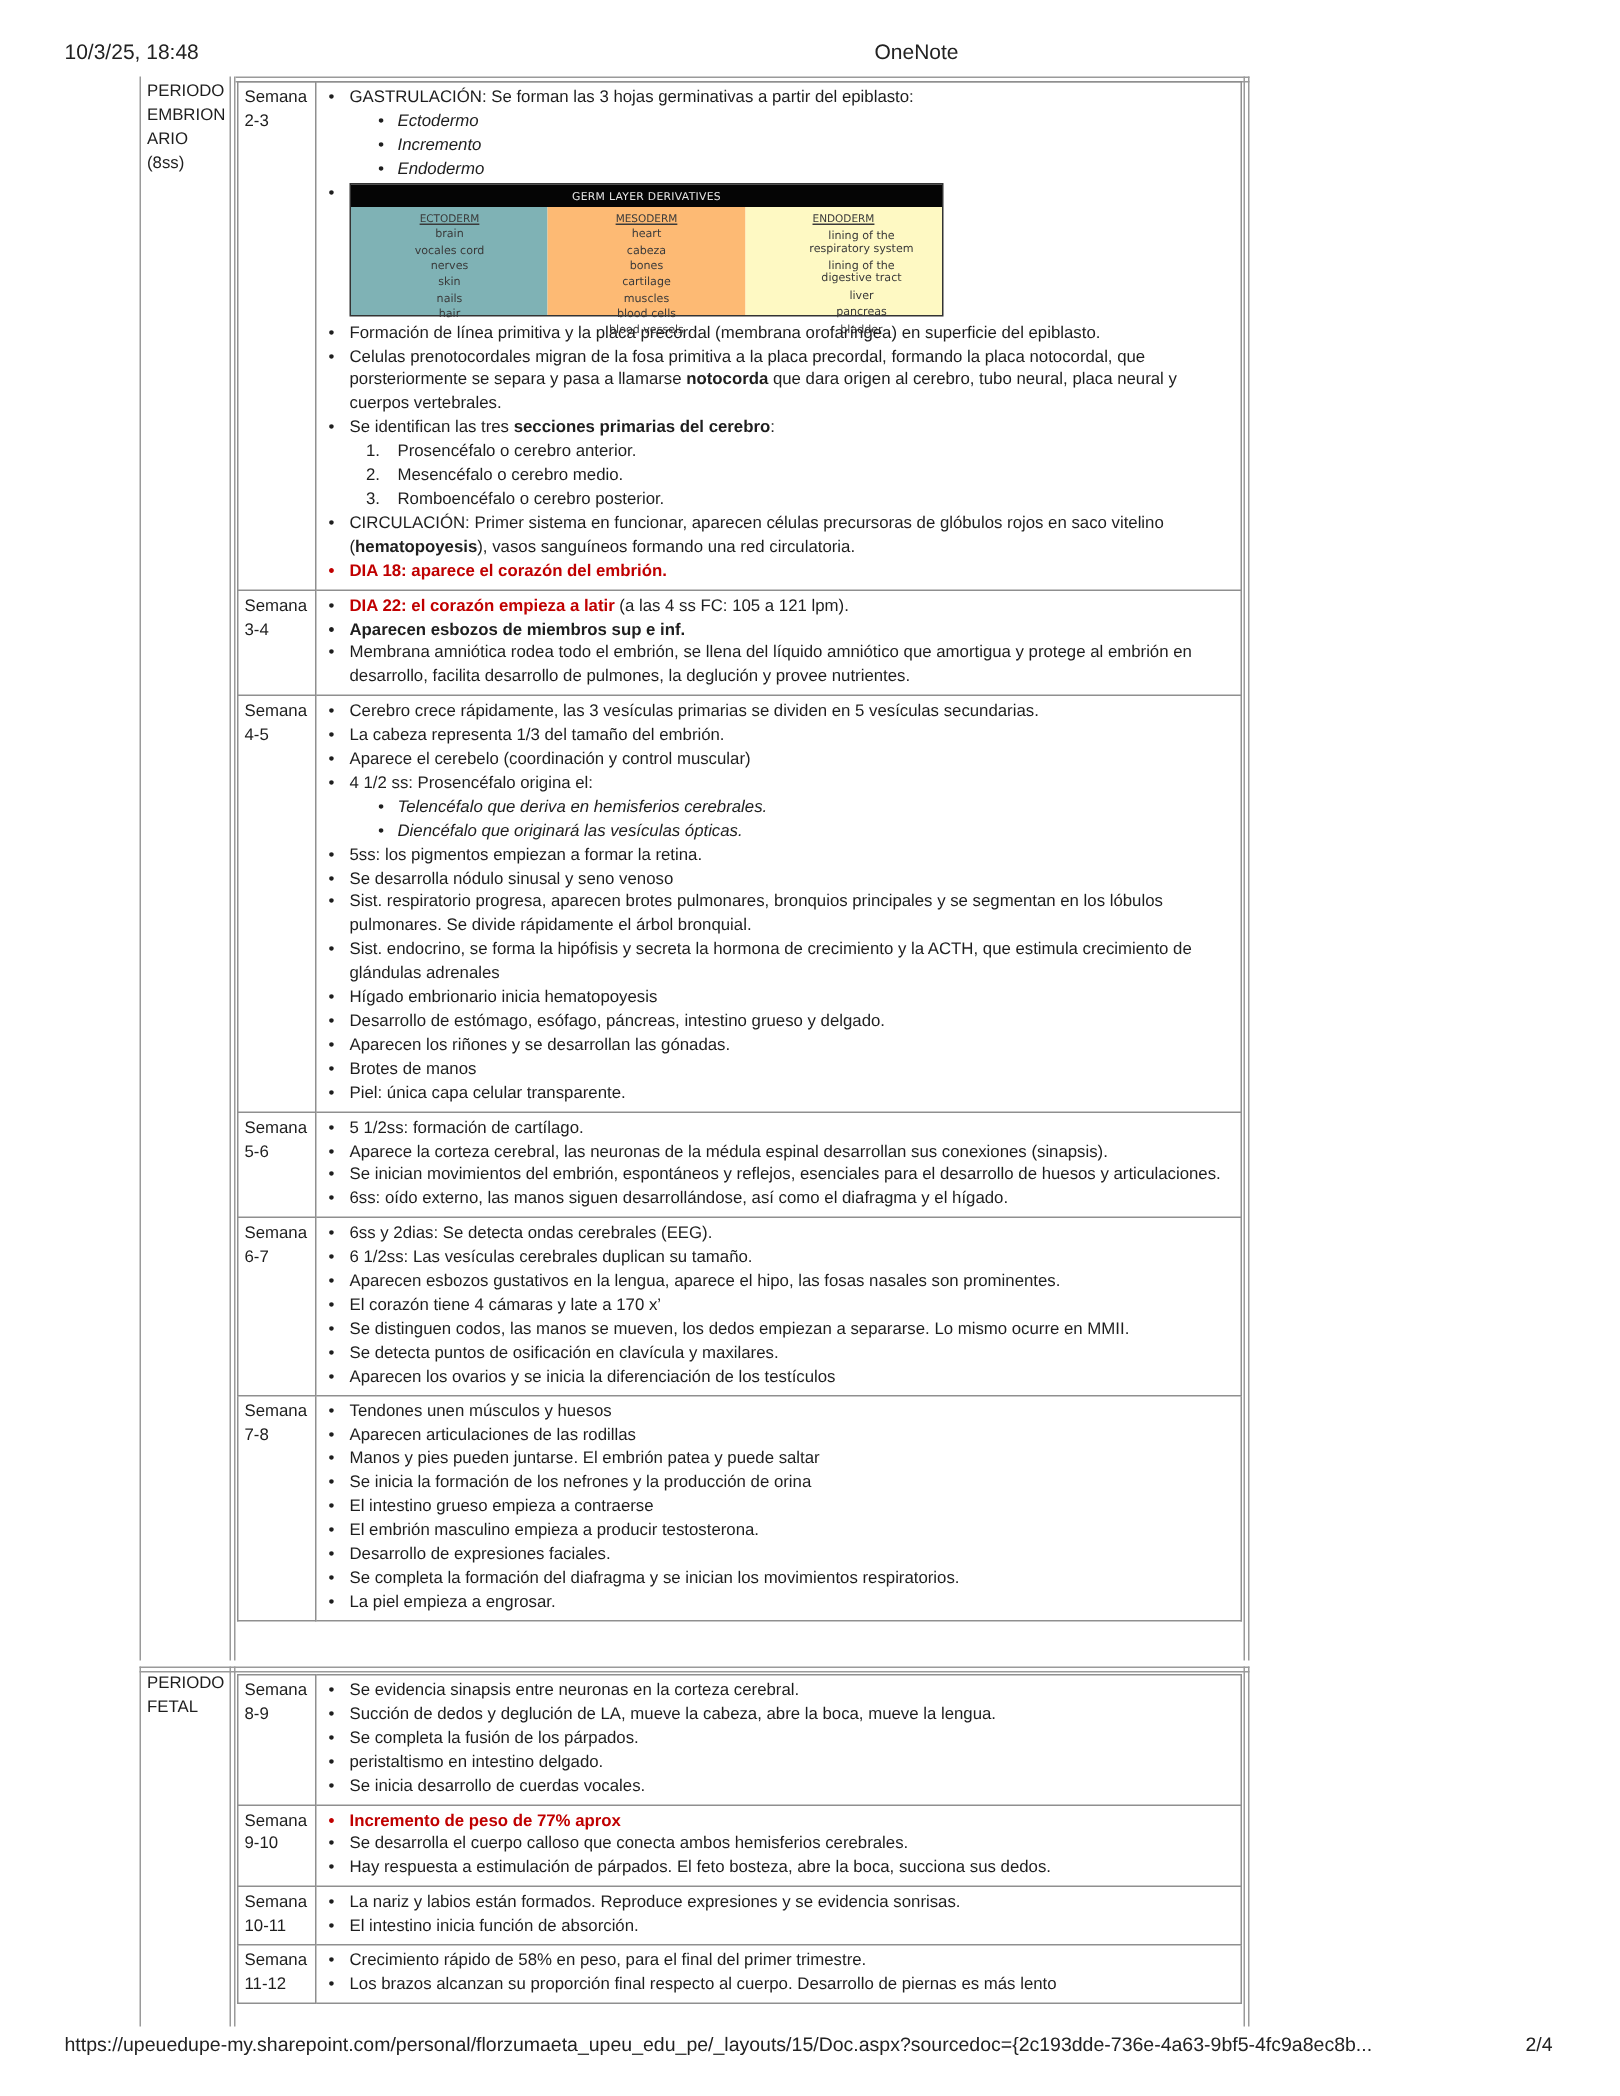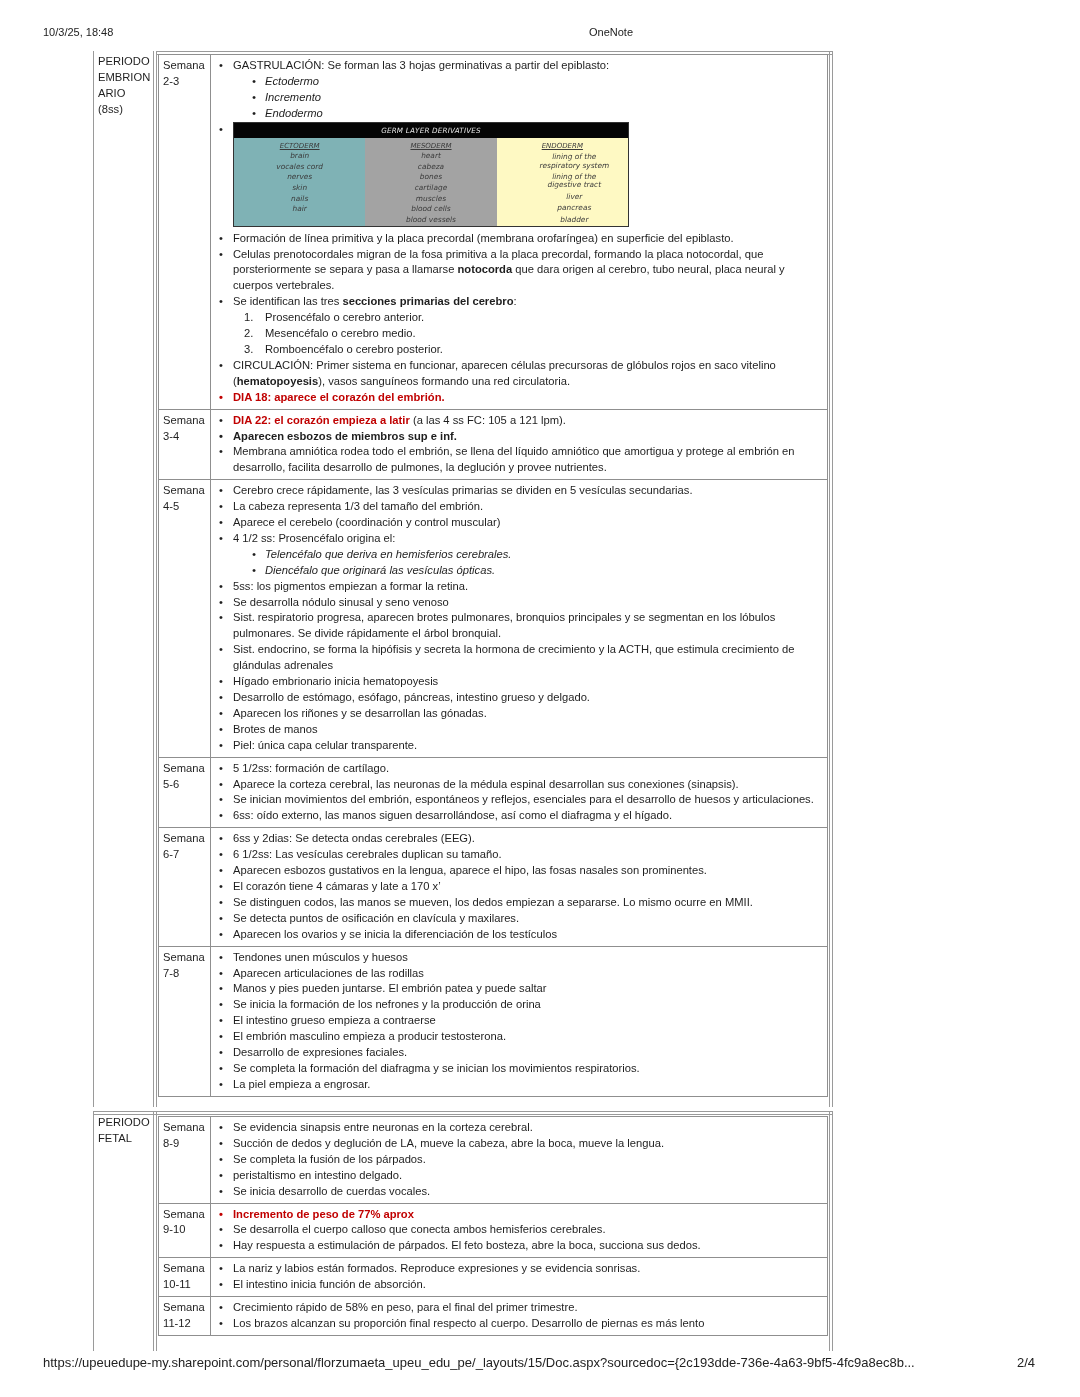--- a/index.html
+++ b/index.html
@@ -1,19 +1,19 @@
 <!DOCTYPE html>
 <html><head>
 <meta charset="utf-8">
 <style>
   * { box-sizing: border-box; margin: 0; padding: 0; }
   html, body { width: 1080px; height: 1397px; background: #ffffff; overflow: hidden; }
   body { position: relative; font-family: "Liberation Sans", sans-serif; color: #1a1a1a; }
 
-  .print-header { position: absolute; top: 26px; left: 0; width: 1068px; height: 20px; font-size: 11px; color: #222; }
+  .print-header { position: absolute; top: 26px; left: 0; width: 1068px; height: 20px; font-size: 14px; color: #222; }
   .print-header .date { position: absolute; left: 43px; top: 0; }
   .print-header .title { position: absolute; left: 0; width: 1222px; text-align: center; top: 0; }
   .print-footer { position: absolute; top: 1355px; left: 0; width: 1080px; font-size: 13px; color: #222; }
   .print-footer .url { position: absolute; left: 43px; top: 0; white-space: nowrap; }
   .print-footer .page { position: absolute; left: 1017px; top: 0; }
 
   .doc { font-family: "Liberation Sans", sans-serif; font-size: 11.2px; line-height: 15.9px; color: #1e1e1e; }
 
   
   .period { position: absolute; left: 93px; width: 740px; }
@@ -35,27 +35,27 @@
   ul.sub { list-style: none; margin-left: 16px; font-style: italic; }
   ul.sub > li { position: relative; padding-left: 16px; }
   ul.sub > li::before { content: "\2022"; position: absolute; left: 3px; top: 0; }
   ol.num { list-style: none; margin-left: 11px; }
   ol.num > li { position: relative; padding-left: 21px; }
   ol.num > li .n { position: absolute; left: 0; }
   .bold { font-weight: bold; }
   .red { color: #c00000; font-weight: bold; }
 
   
-  .germ { width: 396px; margin: 3px 0 4px 0; border: 1px solid #333; font-family: "DejaVu Sans", sans-serif; font-style: italic; }
+  .germ { width: 396px; margin: 3px 0 4px 0; border: 1px solid #333; font-family: "DejaVu Sans", sans-serif; }
   .germ .gtitle { background: #050505; color: #e6e6e6; font-size: 7.2px; text-align: center; height: 15px; line-height: 15px; letter-spacing: 0.2px; }
-  .germ .gcols { display: flex; height: 88px; }
+  .germ .gcols { display: flex; height: 72px; }
   .germ .gcol { flex: 1; text-align: center; font-size: 7.4px; line-height: 10.6px; color: #3a3a3a; padding-top: 3px; }
   .germ .gcol .gh { text-decoration: underline; font-size: 7px; }
   .germ .gcol.ecto { background: #7fb2b5; }
-  .germ .gcol.meso { background: #a3a3a3; }
+  .germ .gcol.meso { background: #fdba74; }
   .germ .gcol.endo { background: #fef9c3; }
   .germ .gcol.endo .gi { line-height: 8.4px; margin-bottom: 3px; margin-left: 24px; }
   .germ .gcol.endo .gh { margin-bottom: 2px; display: inline-block; }
 </style>
 </head>
 <body>
 
 <div class="print-header">
   <span class="date">10/3/25, 18:48</span>
   <span class="title">OneNote</span>

